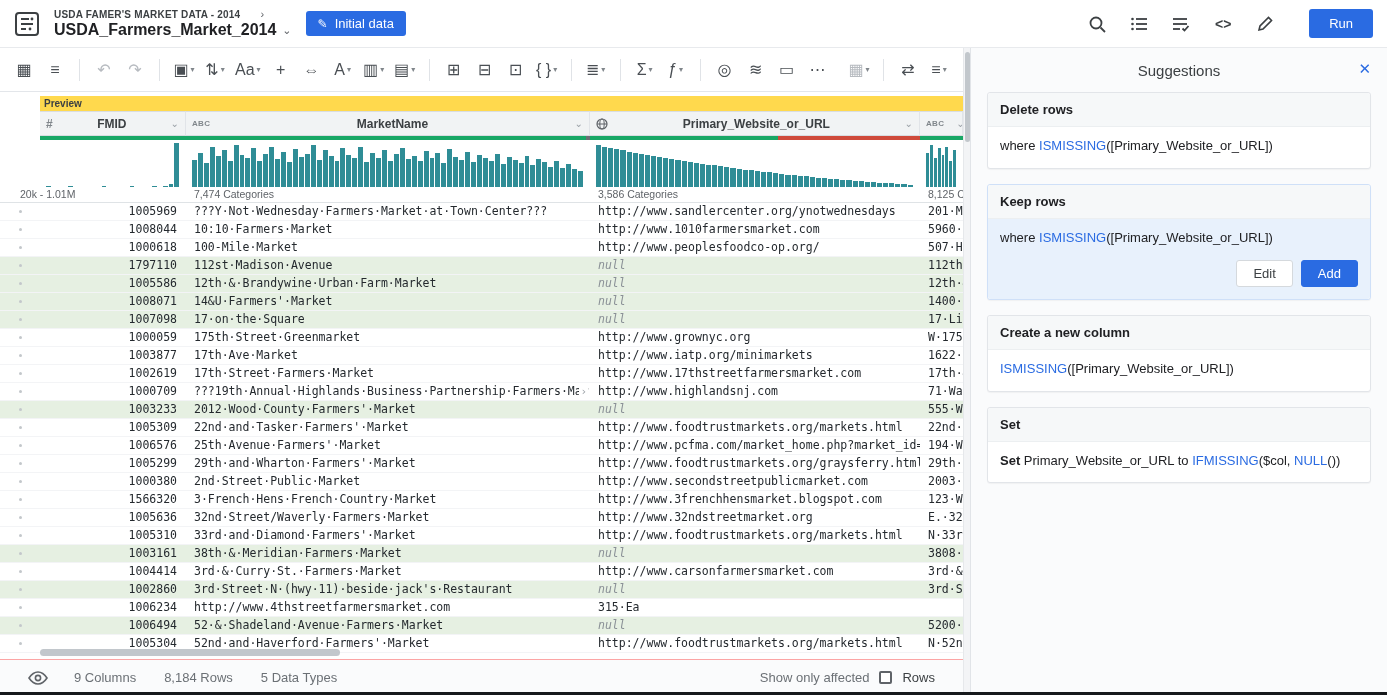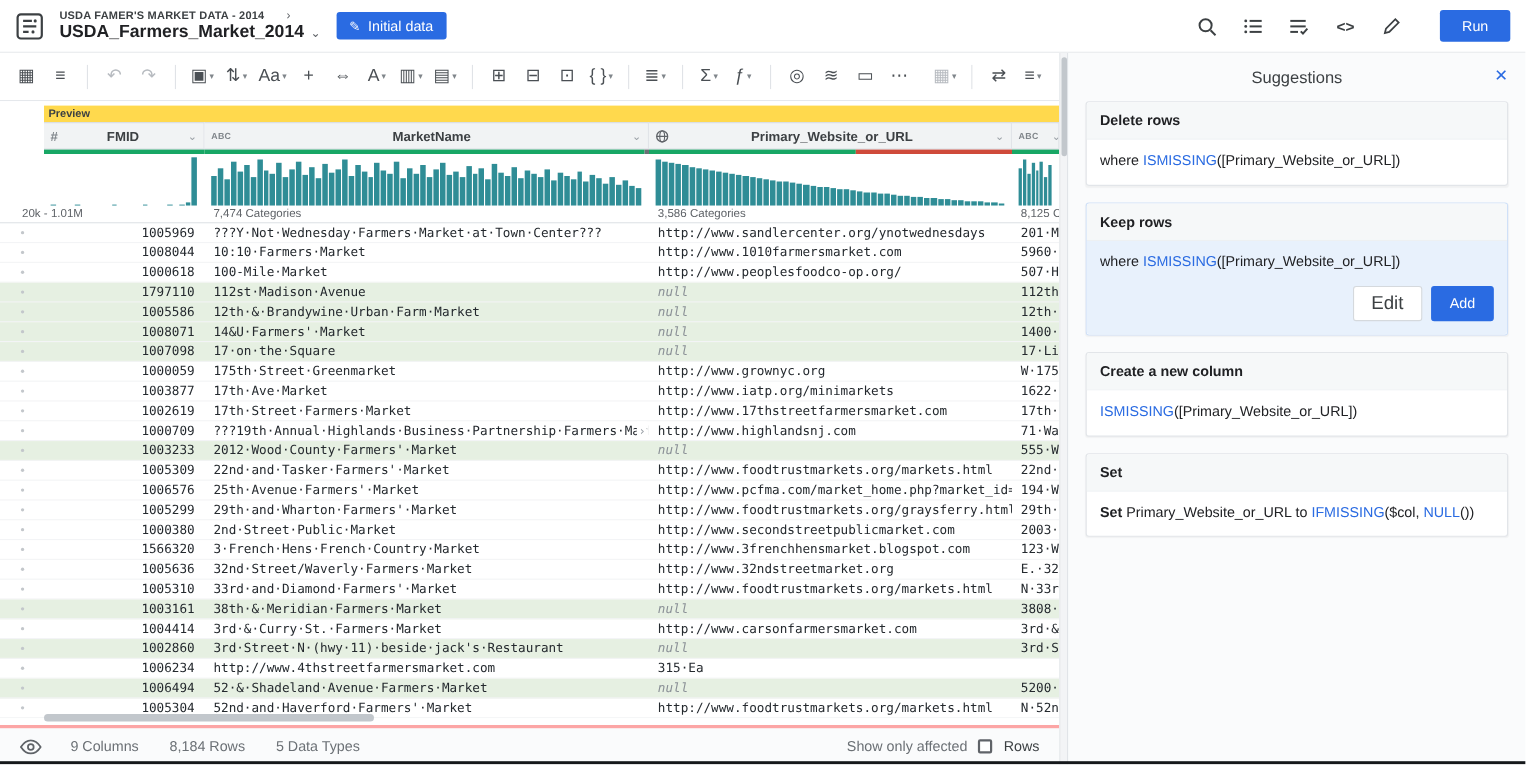--- a/index.html
+++ b/index.html
@@ -71,22 +71,22 @@
   .dot{width:3px; height:3px; border-radius:50%; background:#c3c7cb;}
   .cell{font-family:"DejaVu Sans Mono", monospace; font-size:11.5px; line-height:17px; color:#24292e;
         white-space:pre; overflow:hidden;}
   .cnum{text-align:right; padding-right:9px;}
   .ctxt{padding-left:8px; position:relative;}
   .nullv{font-style:italic; color:#8a9096;}
   .trunc{position:absolute; right:2px; top:0; color:#9aa0a6; font-size:11px; background:#fff; padding:0 1px;}
   .hthumb{position:absolute; bottom:3px; left:40px; width:300px; height:7px; background:#c2c7cc; border-radius:4px; cursor:pointer;}
 
   
-  .statusbar{height:36px; border-top:3px solid #fca5a5; background:#fafbfc; display:flex; align-items:center;
-             padding:0 18px; font-size:13px; color:#6b7075;}
+  .statusbar{height:36px; border-top:1px solid #fca5a5; background:#fafbfc; display:flex; align-items:center;
+             padding:0 28px; font-size:13px; color:#6b7075;}
   .sb-eye{display:flex; align-items:center; margin-right:26px; cursor:pointer;}
   .sb-item{margin-right:28px;}
   .sb-right{margin-left:auto; display:flex; align-items:center; gap:10px;}
   .checkbox{width:13px; height:13px; border:2px solid #5f6368; border-radius:2px; background:#fff; cursor:pointer;}
   .sb-rows-label{color:#3c4043;}
 
   
   .vstrip{position:absolute; left:963px; top:48px; width:7px; bottom:0; background:#f3f4f6; border-left:1px solid #e6e8eb;}
   .vthumb{width:5px; margin:4px auto 0; height:90px; background:#c2c7cc; border-radius:3px;}
 
@@ -99,21 +99,21 @@
   .card.selected{border-color:#cfe0f8;}
   .card-title{padding:9px 12px; font-size:13px; font-weight:700; color:#202124; background:#f6f8f9;
               border-bottom:1px solid #eceff1; border-radius:3px 3px 0 0;}
   .card-body{padding:10px 12px 12px; font-size:13px; color:#202124; line-height:1.45; border-radius:0 0 3px 3px;}
   .card.selected .card-body{background:#e8f1fc;}
   .formula{word-break:break-all;}
   .fn{color:var(--accent);}
   .bold{font-weight:700;}
   .plain{color:#202124;}
   .btn-row{display:flex; justify-content:flex-end; gap:8px; margin-top:12px;}
-  .btn-edit{background:#fff; border:1px solid #d5d9dd; color:#3c4043; padding:5px 16px; border-radius:3px; font-size:17px; font-family:inherit; cursor:pointer;}
+  .btn-edit{background:#fff; border:1px solid #d5d9dd; color:#3c4043; padding:5px 16px; border-radius:3px; font-size:13px; font-family:inherit; cursor:pointer;}
   .btn-add{background:var(--accent); border:1px solid var(--accent); color:#fff; padding:5px 16px; border-radius:3px; font-size:13px; font-family:inherit; cursor:pointer;}
 
   .bottom-edge{position:absolute; left:0; right:0; bottom:0; height:3px; background:#15181b;}
 </style>
 </head>
 <body>
 
 <div class="app">
 
   <header class="topbar">

